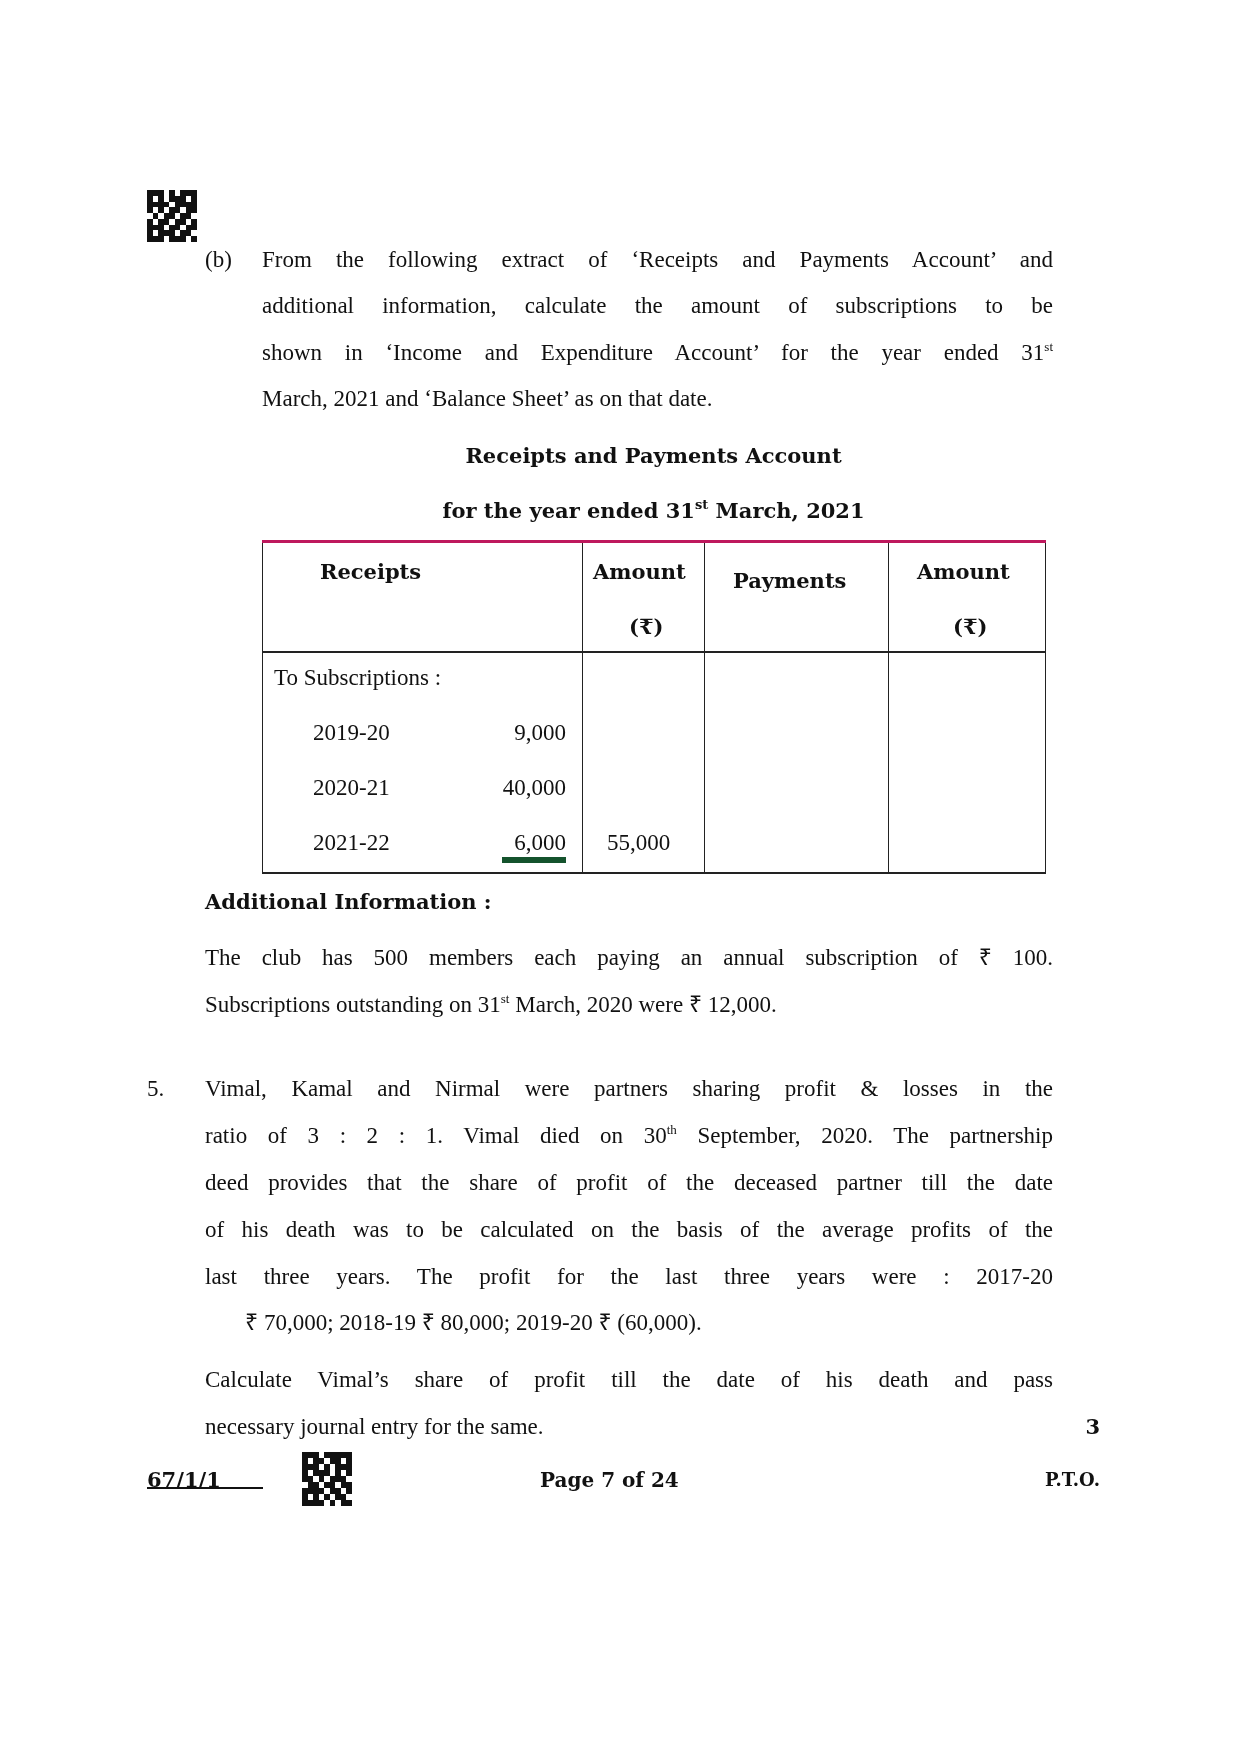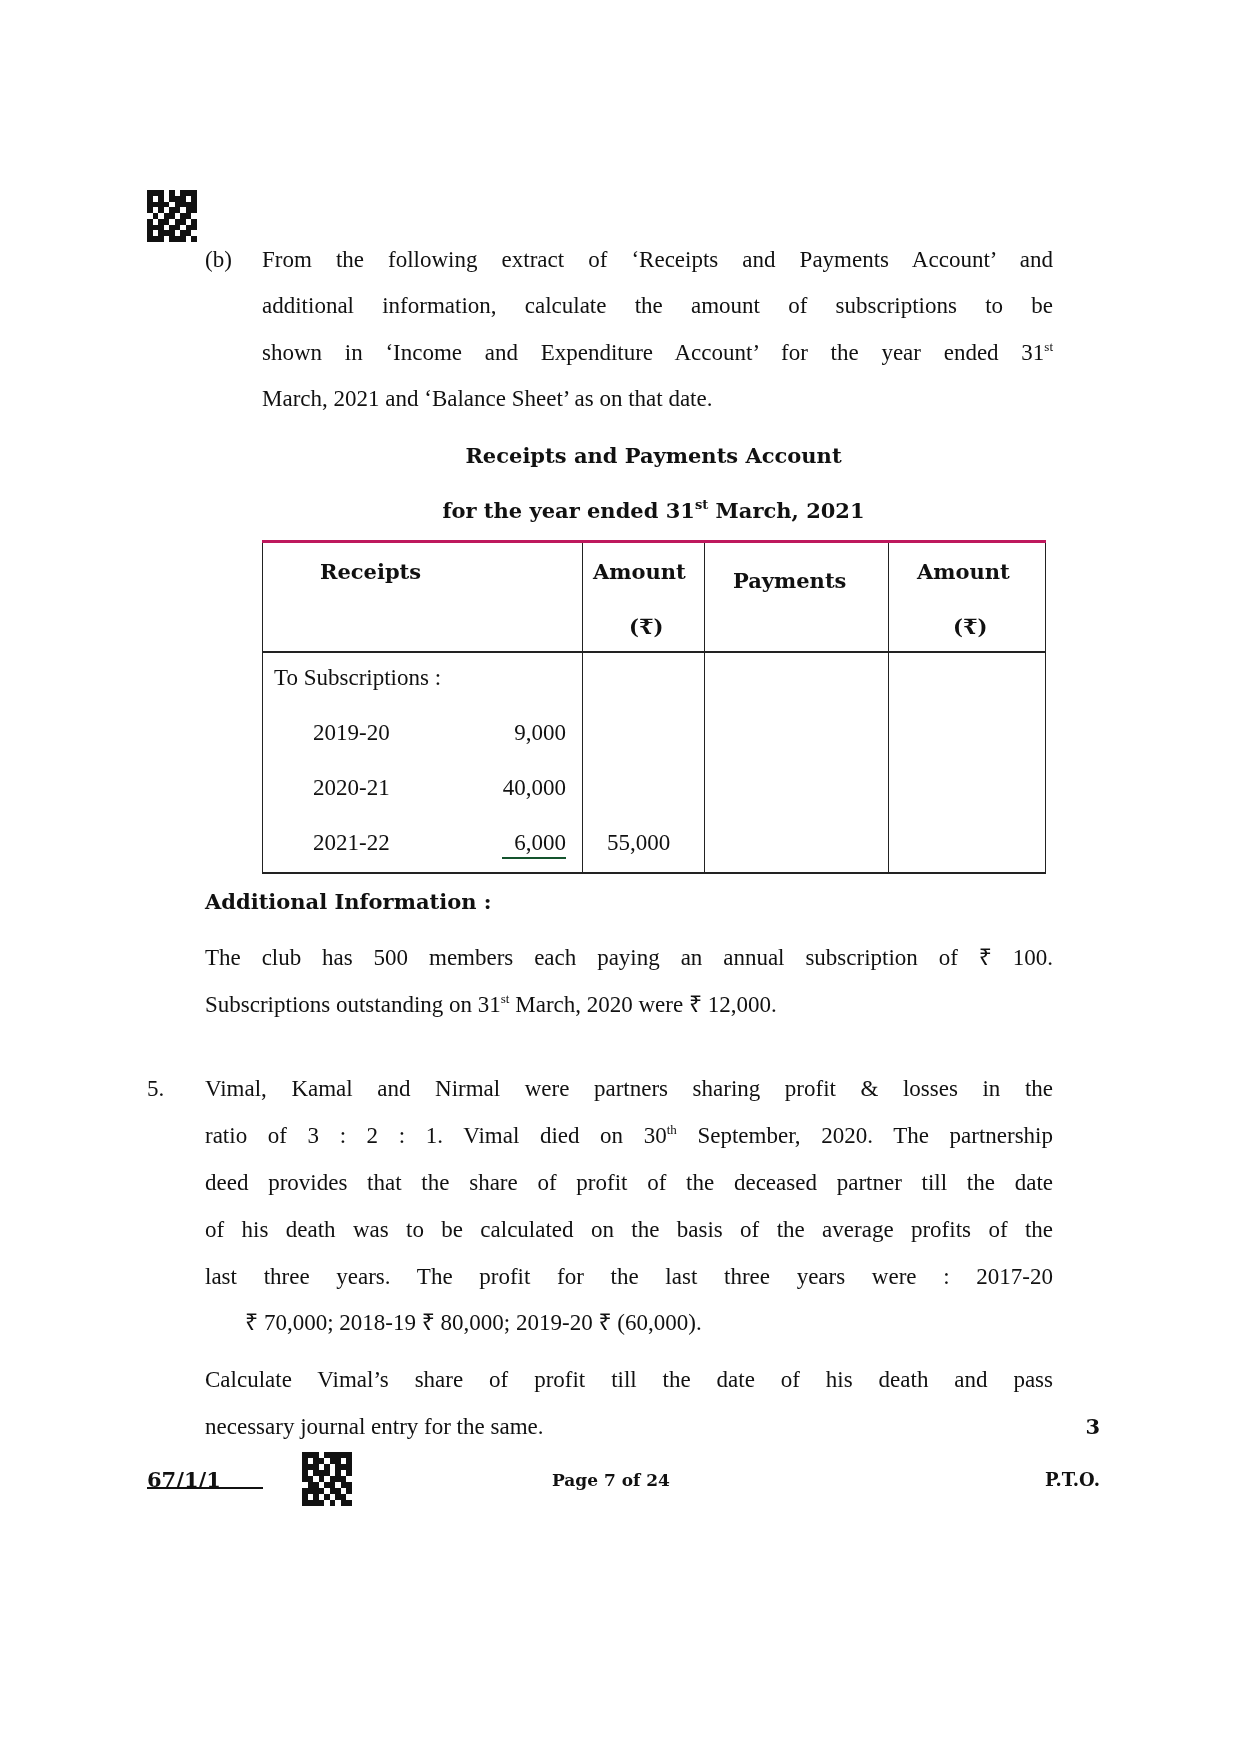--- a/index.html
+++ b/index.html
@@ -14,21 +14,21 @@
   .qr { display: grid; grid-template-columns: repeat(9, 1fr); grid-template-rows: repeat(9, 1fr); }
   .qr i { display: block; }
   .qr i.b { background: #111; }
 
   table.rp { position: absolute; left: 262px; top: 540px; width: 783px; border-collapse: collapse; table-layout: fixed; }
   table.rp td { border-left: 1.5px solid #222; border-right: 1.5px solid #222; vertical-align: top; padding: 0; }
   table.rp tr.head td { border-top: 3px solid #be185d; border-bottom: 2px solid #222; height: 108px; }
   table.rp tr.body td { border-bottom: 2px solid #222; height: 219px; position: relative; }
   .hcell { font-family: "DejaVu Serif", serif; font-weight: bold; font-size: 21px; line-height: 28px; position: absolute; white-space: nowrap; }
   .cell { font-family: "Liberation Serif", serif; font-size: 23px; line-height: 28px; position: absolute; white-space: nowrap; }
-  .uline { border-bottom: 2px solid #14532d; }
+  .uline { border-bottom: 6px solid #14532d; }
 </style>
 </head>
 <body>
 
 <div class="abs qr" style="left:147px; top:190px; width:50px; height:52px;">
   <i class="b"></i>
     <i class="b"></i>
     <i class="b"></i>
     <i></i>
     <i class="b"></i>
@@ -263,14 +263,14 @@
   <i class="b"></i>
     <i class="b"></i>
     <i class="b"></i>
     <i class="b"></i>
     <i></i>
     <i class="b"></i>
     <i></i>
     <i class="b"></i>
     <i class="b"></i>
 </div>
-<div class="abs bold" style="left:552px; top:1466px; font-size:17px; line-height:28px;">Page 7 of 24</div>
+<div class="abs bold" style="left:540px; top:1466px; font-size:20px; line-height:28px;">Page 7 of 24</div>
 <div class="abs bold" style="right:141px; top:1466px; font-size:18px; line-height:28px;">P.T.O.</div>
 
 </body></html>

